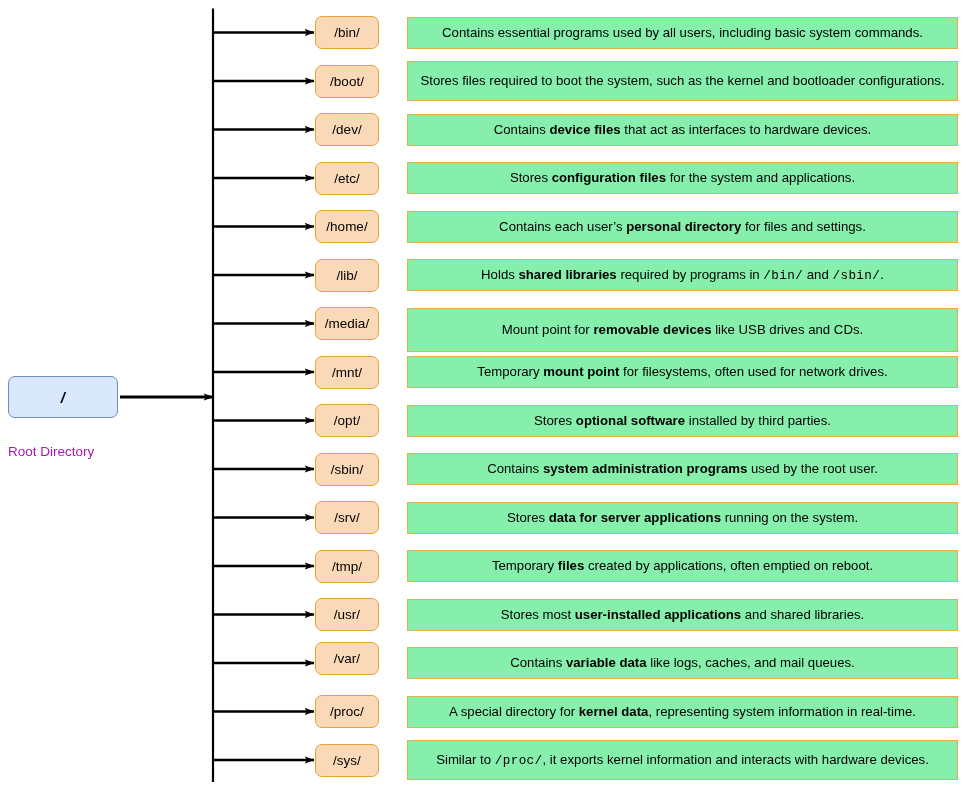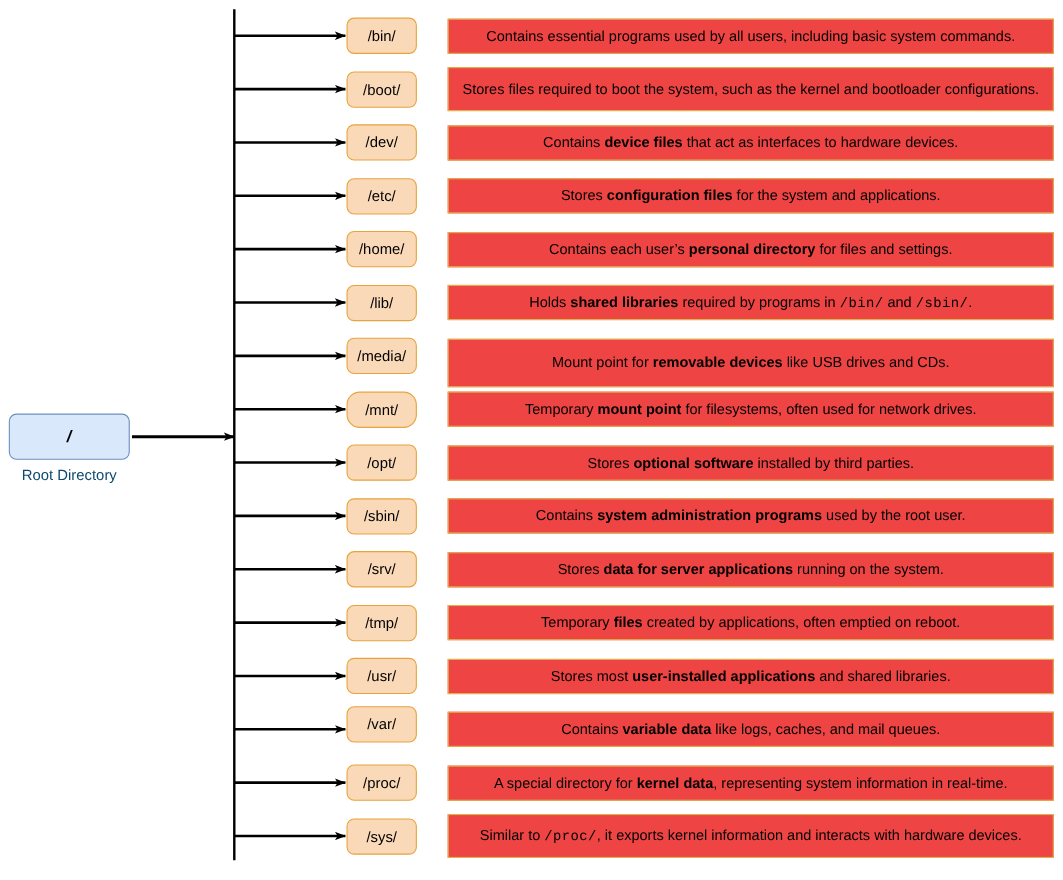--- a/index.html
+++ b/index.html
@@ -50,25 +50,25 @@
     align-items: center;
     justify-content: center;
     font-size: 15px;
     font-weight: bold;
     font-style: italic;
     letter-spacing: 0.5px;
   }
   .root-caption {
     position: absolute;
     left: 8px;
-    top: 424px;
+    top: 444px;
     width: 110px;
-    text-align: center;
+    text-align: left;
     font-size: 13.5px;
-    color: #0c4a6e;
+    color: #a21caf;
     white-space: nowrap;
   }
 
   
   .dir-chip {
     position: absolute;
     left: 315px;
     width: 64px;
     height: 33px;
     box-sizing: border-box;
@@ -82,21 +82,21 @@
     color: #000000;
     white-space: nowrap;
   }
 
   
   .desc-box {
     position: absolute;
     left: 407px;
     width: 551px;
     box-sizing: border-box;
-    background: #ef4444;
+    background: #86efac;
     border: 1.4px solid #e0b04a;
     display: flex;
     align-items: center;
     justify-content: center;
     text-align: center;
     padding: 2px 10px;
     font-size: 13.2px;
     line-height: 16px;
     color: #000000;
   }
@@ -182,21 +182,21 @@
       </div>
       <div class="desc-box" style="top: 259px; height: 32px;">
         <span class="txt">Holds <b>shared libraries</b> required by programs in <code>/bin/</code> and <code>/sbin/</code>.</span>
       </div>
       <div class="dir-chip" style="top: 307px;">
         <span>/media/</span>
       </div>
       <div class="desc-box" style="top: 307.5px; height: 44px;">
         <span class="txt">Mount point for <b>removable devices</b> like USB drives and CDs.</span>
       </div>
-      <div class="dir-chip" style="top: 355.5px; border-radius: 12px;">
+      <div class="dir-chip" style="top: 355.5px;">
         <span>/mnt/</span>
       </div>
       <div class="desc-box" style="top: 356px; height: 32px;">
         <span class="txt">Temporary <b>mount point</b> for filesystems, often used for network drives.</span>
       </div>
       <div class="dir-chip" style="top: 404px;">
         <span>/opt/</span>
       </div>
       <div class="desc-box" style="top: 404.5px; height: 32px;">
         <span class="txt">Stores <b>optional software</b> installed by third parties.</span>

